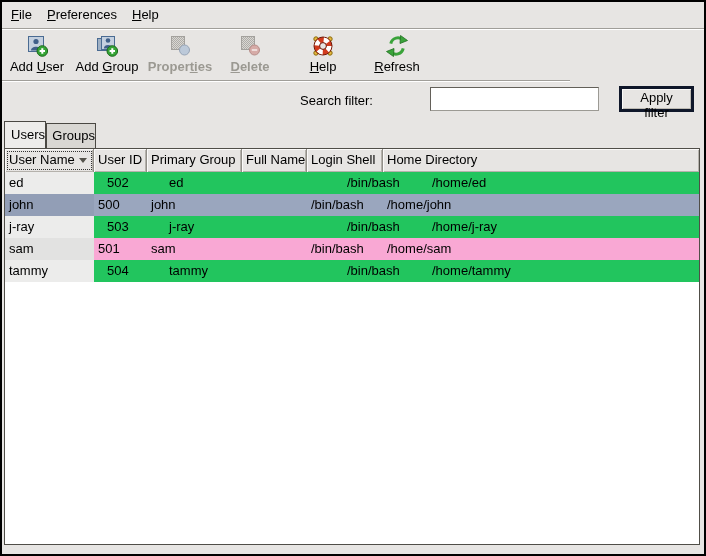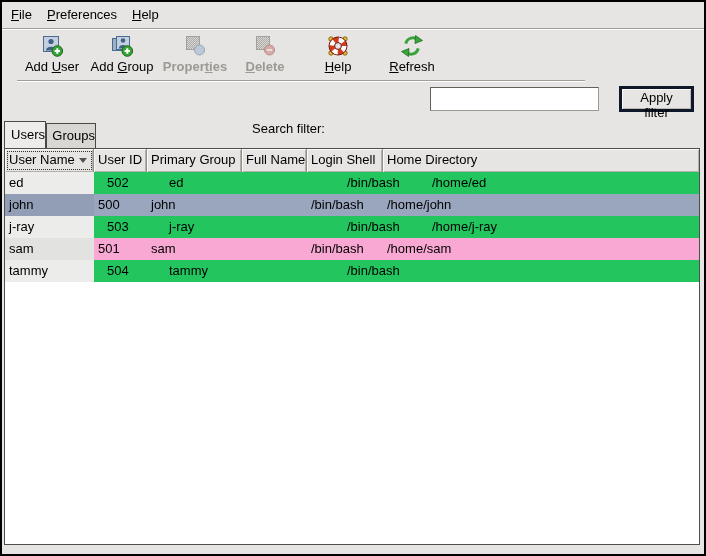--- a/index.html
+++ b/index.html
@@ -7,28 +7,28 @@
     position:relative;width:706px;height:556px;box-sizing:border-box;
     background:#E7E5E3;border:2px solid #000;overflow:hidden;
     font-family:"Liberation Sans","DejaVu Sans",sans-serif;font-size:13px;color:#000;
   }
   
   .menubar{position:absolute;left:0;top:0;width:702px;height:26px;
     border-bottom:1px solid #A09E99;box-shadow:0 1px 0 #FFFFFF;}
   .menuitem{position:absolute;top:0;height:26px;line-height:26px;padding:0 3px;cursor:default;text-align:right;}
   .menuitem u,.tblabel u{text-decoration:underline;}
   
-  .toolbar{position:absolute;left:15px;top:28px;width:568px;height:50px;
+  .toolbar{position:absolute;left:0;top:28px;width:568px;height:50px;
     border-bottom:1px solid #A09E99;box-shadow:0 1px 0 #FFFFFF;}
   .tbitem{position:absolute;top:4px;width:68px;height:44px;text-align:center;cursor:default;}
   .tbicon{display:block;width:24px;height:24px;margin:0 auto;}
   .tblabel{display:block;margin-top:1px;font-size:13px;white-space:nowrap;}
   .tbitem.disabled .tblabel{color:#9B9992;font-weight:bold;}
   
-  .filter-label{position:absolute;left:250px;top:91px;width:169px;text-align:left;margin-top:28px;}
+  .filter-label{position:absolute;left:250px;top:91px;width:169px;text-align:center;}
   .filter-input{position:absolute;left:428px;top:85px;width:169px;height:24px;box-sizing:border-box;
     background:#FFFFFF;border:1px solid;border-color:#636059 #9C9A94 #9C9A94 #636059;
     font-family:inherit;font-size:13px;padding:0 3px;outline:none;}
   .apply-btn{position:absolute;left:617px;top:84px;width:75px;height:26px;box-sizing:border-box;
     background:#E7E5E3;border:3px solid #0f172a;
     box-shadow:inset 1px 1px 0 #FAF9F7, inset -1px -1px 0 #BDBAB3;
     font-family:inherit;font-size:13px;color:#000;cursor:default;}
   
   .tab{position:absolute;box-sizing:border-box;text-align:right;cursor:default;}
   .tab-active{left:2px;top:119px;width:42px;height:27px;background:#EDECEA;
@@ -217,16 +217,17 @@
       <div class="td c4">/bin/bash</div>
       <div class="td">/home/sam</div>
     </div>
 
     <div class="tr row-white">
       <div class="td c0">tammy</div>
       <div class="td c1">504</div>
       <div class="td c2">tammy</div>
       <div class="td c3"></div>
       <div class="td c4">/bin/bash</div>
+      <div class="td">/home/tammy</div>
     </div>
   </div>
 
 </div>
 
 </body></html>

